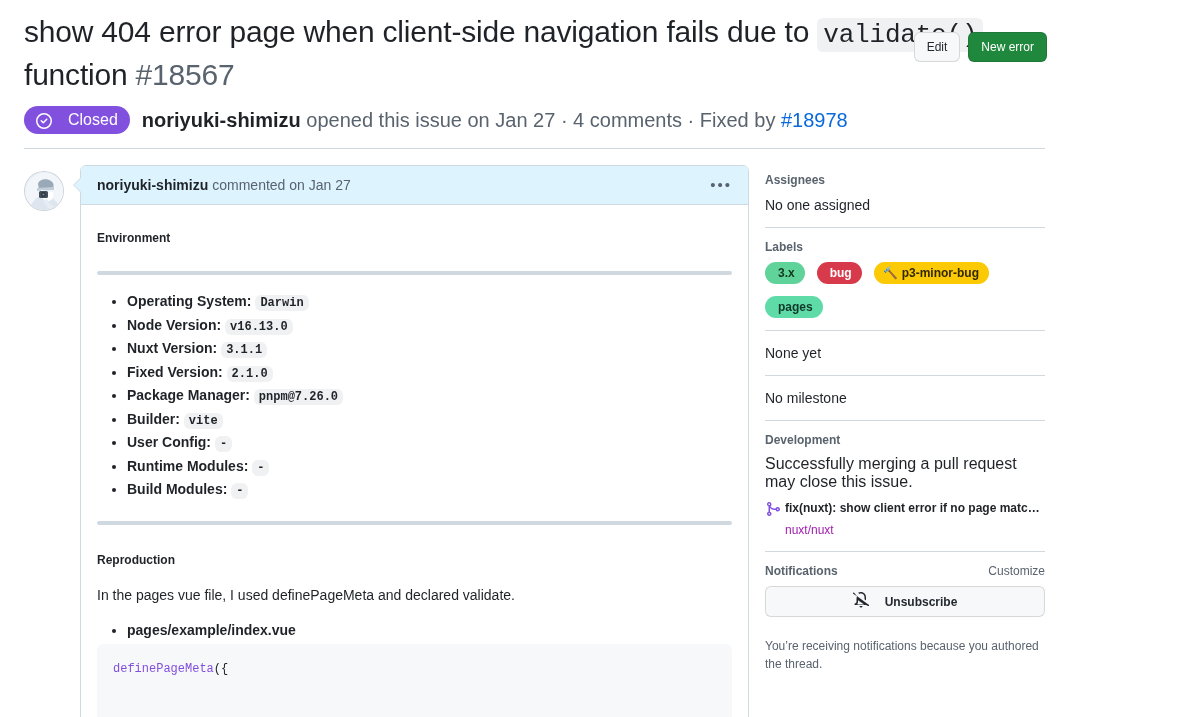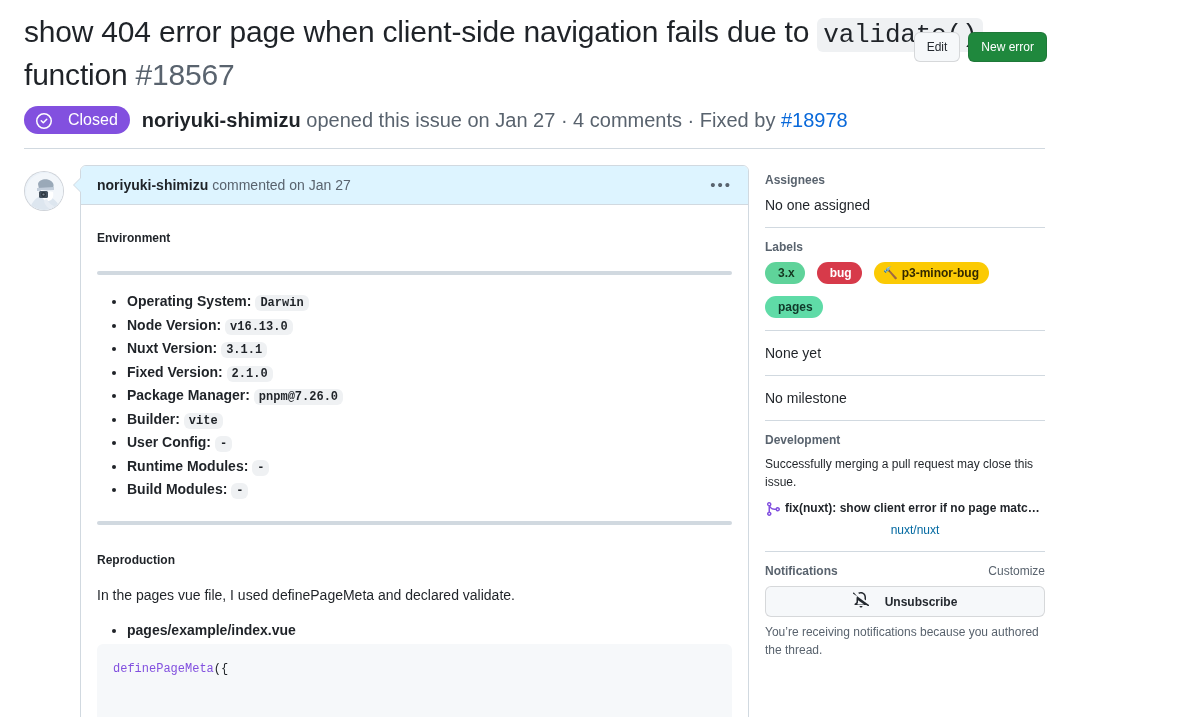--- a/index.html
+++ b/index.html
@@ -230,50 +230,50 @@
     display: inline-flex;
     align-items: center;
     gap: 3px;
     border-radius: 2em;
     padding: 1px 10px;
     font-size: 12px;
     font-weight: bold;
     line-height: 20px;
     white-space: nowrap;
   }
-  .dev-text { font-size: 12px; color: #1f2328; line-height: 18px; margin-bottom: 8px; }
+  .dev-text { font-size: 16px; color: #1f2328; line-height: 18px; margin-bottom: 8px; }
   .pr-row { display: flex; align-items: flex-start; gap: 4px; }
   .pr-icon { flex: 0 0 16px; margin-top: 2px; }
   .pr-title {
     font-size: 12px;
     font-weight: bold;
     color: #1f2328;
     line-height: 18px;
     white-space: nowrap;
     overflow: hidden;
     text-overflow: ellipsis;
     max-width: 262px;
     cursor: pointer;
   }
-  .pr-repo { font-size: 12px; color: #0369a1; line-height: 18px; padding-left: 20px; text-align: center; }
+  .pr-repo { font-size: 12px; color: #a21caf; line-height: 18px; padding-left: 20px; }
   .unsub-btn {
     width: 100%;
     background: #f6f8fa;
     border: 1px solid rgba(31,35,40,0.15);
     border-radius: 6px;
     padding: 5px 12px;
     font-size: 12px;
     font-weight: bold;
     color: #24292f;
     display: flex;
     align-items: center;
     justify-content: center;
     gap: 16px;
     cursor: pointer;
-    margin-bottom: 6px;
+    margin-bottom: 20px;
   }
   .notif-note { font-size: 12px; color: #59636e; line-height: 18px; }
 </style>
 </head>
 <body>
 
 <div class="page">
 
   <div class="issue-header">
     <div class="title-row">

